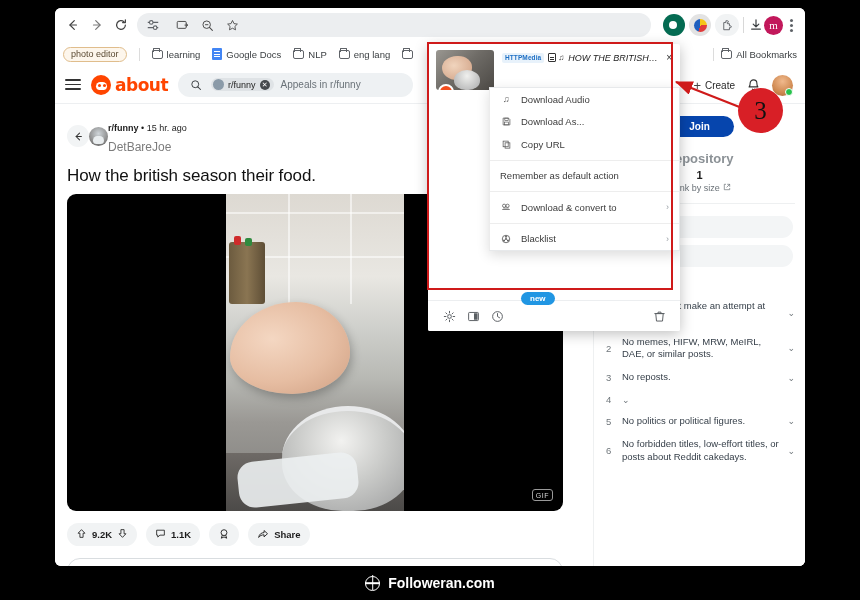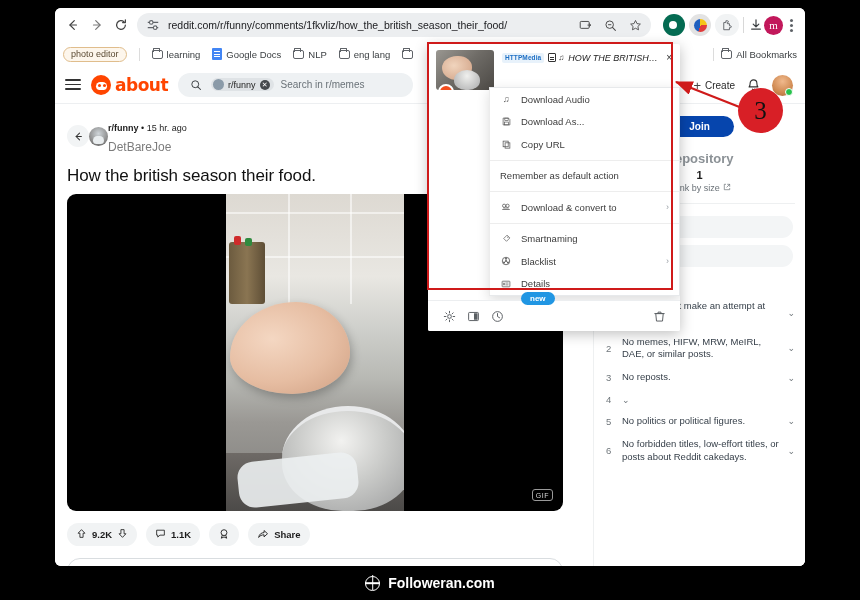--- a/index.html
+++ b/index.html
@@ -452,21 +452,20 @@
 
       <div class="omnibox">
         <span class="omni-icon">
           <svg width="14" height="14" viewBox="0 0 16 16">
             <line x1="2" y1="5" x2="14" y2="5" stroke="#5f6368" stroke-width="1.3"></line>
             <line x1="2" y1="11" x2="14" y2="11" stroke="#5f6368" stroke-width="1.3"></line>
             <circle cx="6" cy="5" r="2" fill="#fff" stroke="#5f6368" stroke-width="1.3"></circle>
             <circle cx="10.5" cy="11" r="2" fill="#fff" stroke="#5f6368" stroke-width="1.3"></circle>
           </svg>
         </span>
-        <span class="omni-url">reddit.com/r/funny/comments/1fkvliz/how_the_british_season_their_food/</span>
         <span class="omni-actions">
           <span class="tb-icon">
             <svg width="13" height="13" viewBox="0 0 16 16">
                 <rect x="1.5" y="3" width="11" height="8.5" rx="1.2" fill="none" stroke="#4a4a4a" stroke-width="1.2"></rect>
                 <path d="M11 7.5l3.2 0M12.6 5.9L14.4 7.5 12.6 9.1" fill="none" stroke="#4a4a4a" stroke-width="1.2" stroke-linecap="round" stroke-linejoin="round"></path>
               </svg>
           </span>
           <span class="tb-icon">
             <svg width="13" height="13" viewBox="0 0 16 16">
                 <circle cx="7" cy="7" r="4.6" fill="none" stroke="#4a4a4a" stroke-width="1.2"></circle>
@@ -562,21 +561,21 @@
             <svg width="12" height="12" viewBox="0 0 16 16">
                 <circle cx="7" cy="7" r="4.6" fill="none" stroke="#3c4043" stroke-width="1.3"></circle>
                 <line x1="10.4" y1="10.4" x2="14" y2="14" stroke="#3c4043" stroke-width="1.4" stroke-linecap="round"></line>
               </svg>
           </span>
           <span class="search-chip">
             <span class="chip-av"></span>
             <span>r/funny</span>
             <span class="chip-x">✕</span>
           </span>
-          <span class="search-ph">Search in r/memes</span>
+          <span class="search-ph">Appeals in r/funny</span>
         </span>
       </div>
 
       <div class="content-row">
 
         <div class="main-col">
           <div class="post-meta">
             <span class="back-circle">
               <svg width="11" height="11" viewBox="0 0 16 16">
                   <path d="M9.5 3L4.5 8l5 5" fill="none" stroke="#333" stroke-width="1.5" stroke-linecap="round" stroke-linejoin="round"></path>
@@ -814,50 +813,30 @@
             </svg>
         </span>
         <span class="mi-label">Download &amp; convert to</span>
         <span class="mi-arrow">›</span>
       </div>
 
       <div class="menu-sep"></div>
 
       <div class="menu-item">
         <span class="mi-ic">
-          <svg width="9" height="9" viewBox="0 0 16 16">
-              <path d="M9 2l5 5-6 6-5-5z" fill="none" stroke="#555" stroke-width="1.2" stroke-linejoin="round"></path>
-              <circle cx="10.4" cy="5.6" r="1" fill="#555"></circle>
-            </svg>
-        </span>
-        <span class="mi-label">Smartnaming</span>
-      </div>
-      <div class="menu-item">
-        <span class="mi-ic">
           <svg width="10" height="10" viewBox="0 0 16 16">
               <circle cx="8" cy="8" r="6" fill="none" stroke="#555" stroke-width="1.3"></circle>
               <circle cx="8" cy="8" r="1.6" fill="#555"></circle>
               <circle cx="8" cy="4.3" r="1.5" fill="#555"></circle>
               <circle cx="4.9" cy="10.4" r="1.5" fill="#555"></circle>
               <circle cx="11.1" cy="10.4" r="1.5" fill="#555"></circle>
             </svg>
         </span>
         <span class="mi-label">Blacklist</span>
         <span class="mi-arrow">›</span>
-      </div>
-      <div class="menu-item">
-        <span class="mi-ic">
-          <svg width="10" height="10" viewBox="0 0 16 16">
-              <rect x="1.8" y="3.5" width="12.4" height="9" rx="1" fill="none" stroke="#555" stroke-width="1.2"></rect>
-              <line x1="7" y1="6.4" x2="12" y2="6.4" stroke="#555" stroke-width="1.1"></line>
-              <line x1="7" y1="9.4" x2="12" y2="9.4" stroke="#555" stroke-width="1.1"></line>
-              <rect x="3.8" y="6" width="2" height="4" fill="#555"></rect>
-            </svg>
-        </span>
-        <span class="mi-label">Details</span>
       </div>
     </div>
 
     <div class="ext-footer">
       <span class="new-badge">new</span>
       <span class="ft-ic">
         <svg width="13" height="13" viewBox="0 0 16 16">
             <circle cx="8" cy="8" r="2.3" fill="none" stroke="#5a5f63" stroke-width="1.2"></circle>
             <path d="M8 1.6v2M8 12.4v2M1.6 8h2M12.4 8h2M3.5 3.5l1.4 1.4M11.1 11.1l1.4 1.4M12.5 3.5l-1.4 1.4M4.9 11.1l-1.4 1.4" stroke="#5a5f63" stroke-width="1.2" stroke-linecap="round"></path>
           </svg>

